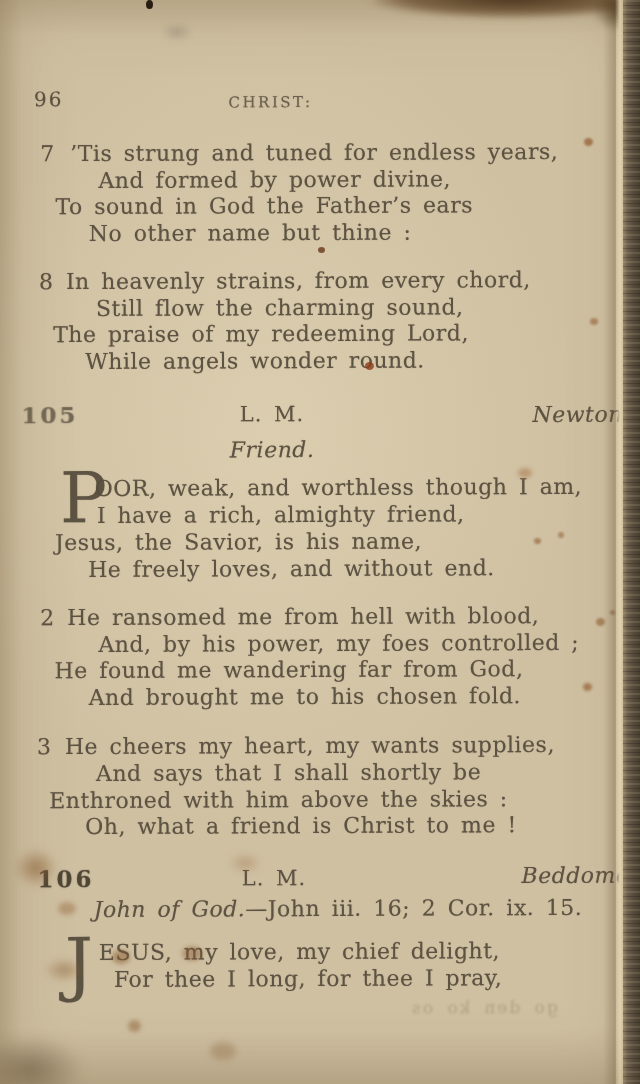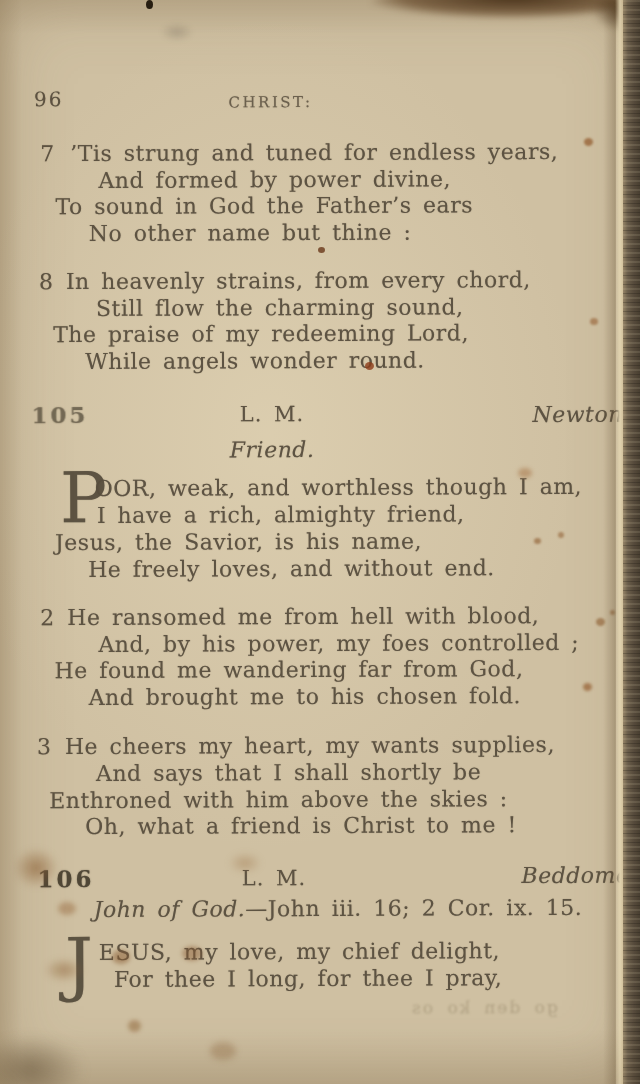--- a/index.html
+++ b/index.html
@@ -65,21 +65,21 @@
     <span class="txt" style="left:100px;top:167px">And formed by power divine,</span>
     <span class="txt" style="left:57px;top:193px">To sound in God the Father’s ears</span>
     <span class="txt" style="left:90px;top:220px">No other name but thine :</span>
 
     <span class="txt" style="left:40px;top:268px">8</span>
     <span class="txt" style="left:67px;top:268px">In heavenly strains, from every chord,</span>
     <span class="txt" style="left:97px;top:295px">Still flow the charming sound,</span>
     <span class="txt" style="left:54px;top:321px">The praise of my redeeming Lord,</span>
     <span class="txt" style="left:86px;top:348px">While angels wonder round.</span>
 
-    <span class="txt hymnnum" style="left:32px;top:400px;opacity:.72;filter:blur(.4px)">105</span>
+    <span class="txt hymnnum" style="left:22px;top:400px;opacity:.72;filter:blur(.4px)">105</span>
     <span class="txt meter center" style="top:402px">L. M.</span>
     <span class="txt italic" style="left:533px;top:403px">Newton.</span>
     <span class="txt italic center" style="top:437px">Friend.</span>
 
     <span class="dropcap" style="left:60px;top:462px">P</span>
     <span class="txt" style="left:95px;top:475px">OOR, weak, and worthless though I am,</span>
     <span class="txt" style="left:97px;top:502px">I have a rich, almighty friend,</span>
     <span class="txt" style="left:55px;top:529px">Jesus, the Savior, is his name,</span>
     <span class="txt" style="left:88px;top:556px">He freely loves, and without end.</span>
 

